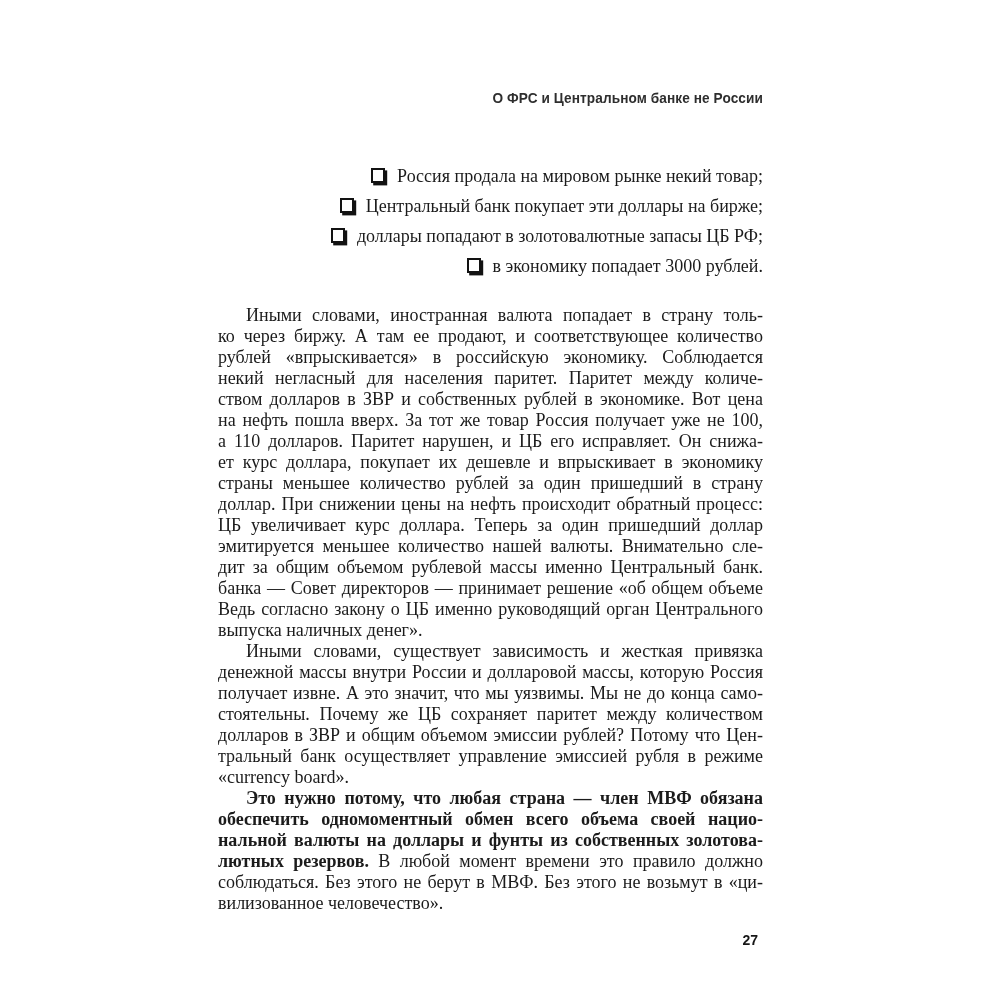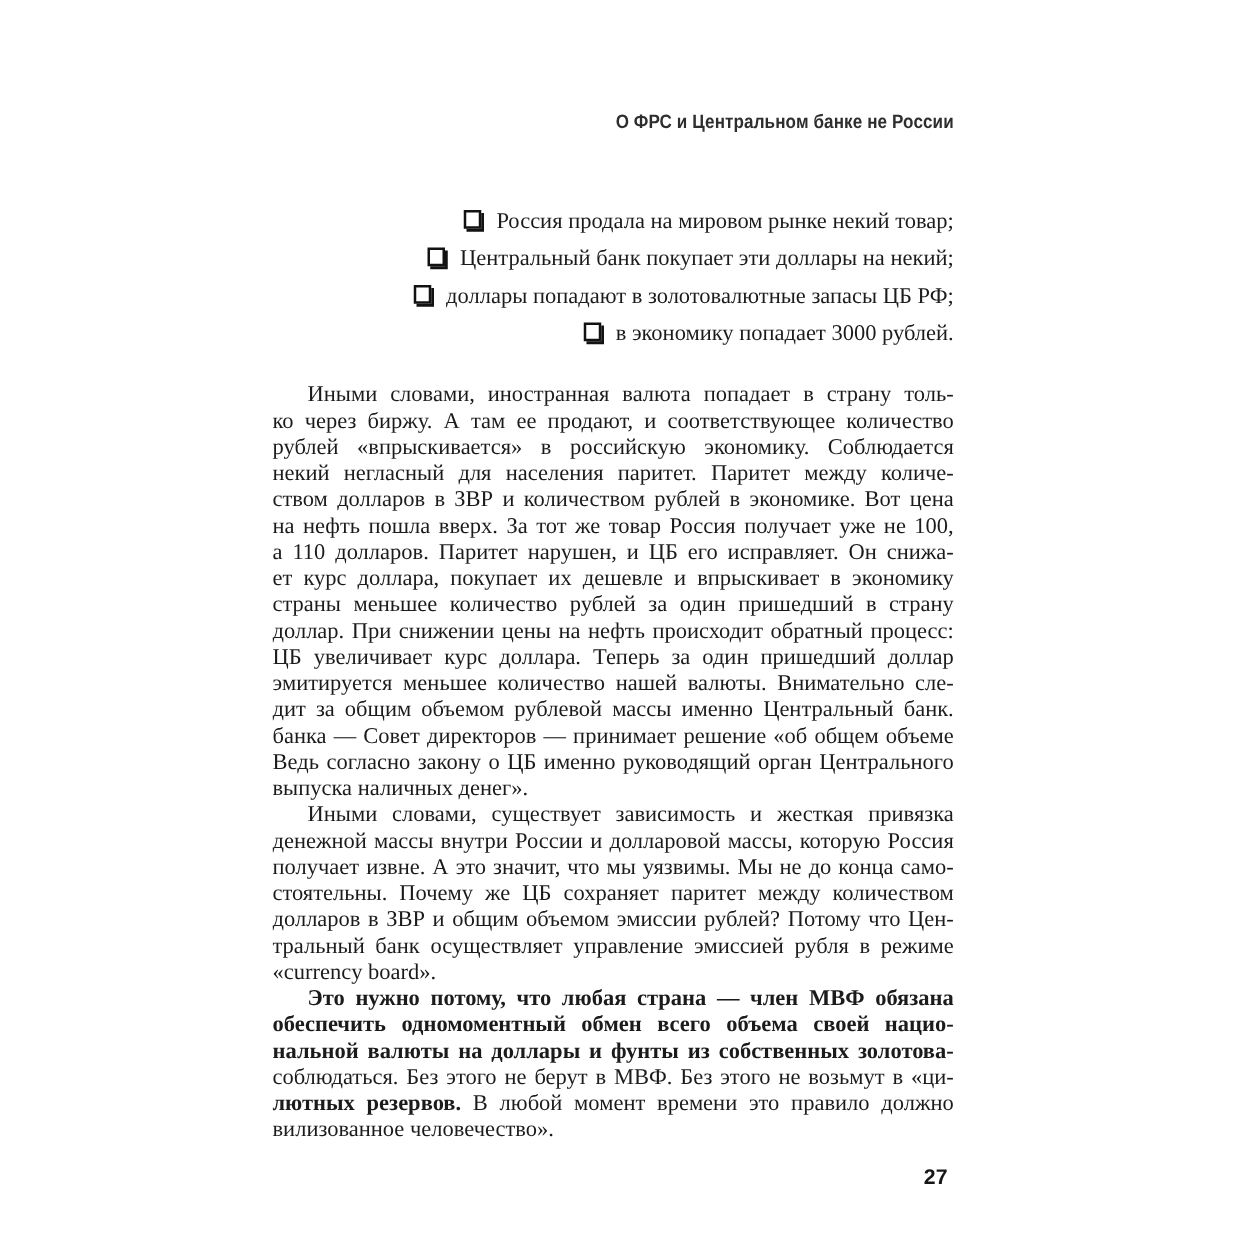--- a/index.html
+++ b/index.html
@@ -76,46 +76,46 @@
     vertical-align: -1px;
     background: #ffffff;
   }
   .page-number {
     position: absolute;
     top: 932px;
     left: 218px;
     width: 540px;
     text-align: right;
     font-family: "Liberation Sans", sans-serif;
-    font-size: 17px;
+    font-size: 14px;
     font-weight: bold;
     color: #161616;
   }
 </style>
 </head>
 <body>
 
 <div class="page">
 
   <div class="running-head">О ФРС и Центральном банке не России</div>
 
 
   <div class="block" id="bullet-list">
       <div class="bullet-item"><span class="bullet-square"></span><span>Россия продала на мировом рынке некий товар;</span></div>
-      <div class="bullet-item"><span class="bullet-square"></span><span>Центральный банк покупает эти доллары на некий;</span></div>
+      <div class="bullet-item"><span class="bullet-square"></span><span>Центральный банк покупает эти доллары на бирже;</span></div>
       <div class="bullet-item"><span class="bullet-square"></span><span>доллары попадают в золотовалютные запасы ЦБ РФ;</span></div>
       <div class="bullet-item"><span class="bullet-square"></span><span>в экономику попадает 3000 рублей.</span></div>
     </div>
 
   <div class="block" id="para-1">
       <div class="line j ind"><span>Иными словами, иностранная валюта попадает в страну толь-</span></div>
       <div class="line j"><span>ко через биржу. А там ее продают, и соответствующее количество</span></div>
       <div class="line j"><span>рублей «впрыскивается» в российскую экономику. Соблюдается</span></div>
       <div class="line j"><span>некий негласный для населения паритет. Паритет между количе-</span></div>
-      <div class="line j"><span>ством долларов в ЗВР и количеством рублей в экономике. Вот цена</span></div>
+      <div class="line j"><span>ством долларов в ЗВР и собственных рублей в экономике. Вот цена</span></div>
       <div class="line j"><span>на нефть пошла вверх. За тот же товар Россия получает уже не 100,</span></div>
       <div class="line j"><span>а 110 долларов. Паритет нарушен, и ЦБ его исправляет. Он снижа-</span></div>
       <div class="line j"><span>ет курс доллара, покупает их дешевле и впрыскивает в экономику</span></div>
       <div class="line j"><span>страны меньшее количество рублей за один пришедший в страну</span></div>
       <div class="line j"><span>доллар. При снижении цены на нефть происходит обратный процесс:</span></div>
       <div class="line j"><span>ЦБ увеличивает курс доллара. Теперь за один пришедший доллар</span></div>
       <div class="line j"><span>эмитируется меньшее количество нашей валюты. Внимательно сле-</span></div>
       <div class="line j"><span>дит за общим объемом рублевой массы именно Центральный банк.</span></div>
       <div class="line j"><span>банка — Совет директоров — принимает решение «об общем объеме</span></div>
       <div class="line j"><span>Ведь согласно закону о ЦБ именно руководящий орган Центрального</span></div>
@@ -129,20 +129,20 @@
       <div class="line j"><span>стоятельны. Почему же ЦБ сохраняет паритет между количеством</span></div>
       <div class="line j"><span>долларов в ЗВР и общим объемом эмиссии рублей? Потому что Цен-</span></div>
       <div class="line j"><span>тральный банк осуществляет управление эмиссией рубля в режиме</span></div>
       <div class="line"><span>«currency board».</span></div>
     </div>
 
   <div class="block" id="para-3">
       <div class="line j ind"><span class="b">Это нужно потому, что любая страна — член МВФ обязана</span></div>
       <div class="line j"><span class="b">обеспечить одномоментный обмен всего объема своей нацио-</span></div>
       <div class="line j"><span class="b">нальной валюты на доллары и фунты из собственных золотова-</span></div>
+      <div class="line j"><span class="b">лютных резервов.</span><span> В любой момент времени это правило должно</span></div>
       <div class="line j"><span>соблюдаться. Без этого не берут в МВФ. Без этого не возьмут в «ци-</span></div>
-      <div class="line j"><span class="b">лютных резервов.</span><span> В любой момент времени это правило должно</span></div>
       <div class="line"><span>вилизованное человечество».</span></div>
     </div>
 
   <div class="page-number">27</div>
 
 </div>
 
 </body></html>

